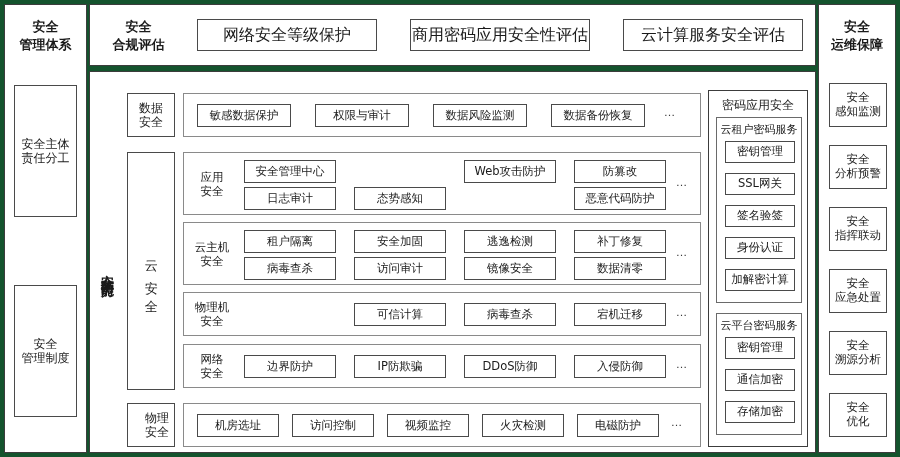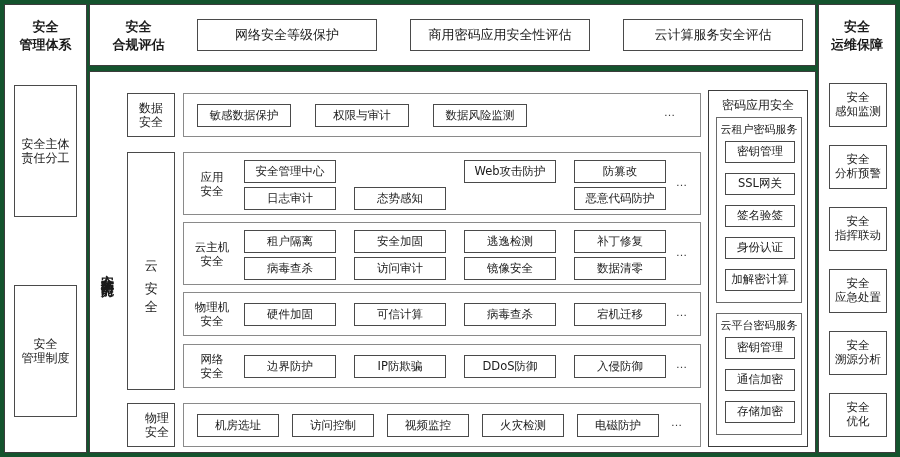--- a/index.html
+++ b/index.html
@@ -74,21 +74,21 @@
   
   #compliance{
     position:absolute;left:0;top:0;width:727px;height:62px;
     border:1px solid #3c3c3c;background:#fff;box-sizing:border-box;
   }
   #comp-title{
     position:absolute;left:6px;top:8px;width:85px;height:45px;
     display:flex;align-items:center;justify-content:center;
     font-weight:bold;font-size:13px;white-space:pre-line;text-align:center;
   }
-  .comp-item{position:absolute;top:14px;height:32px;font-size:13px;}
+  .comp-item{position:absolute;top:14px;height:32px;font-size:16px;}
 
   
   #protect{
     position:absolute;left:0;top:67px;width:727px;height:382px;
     border:1px solid #3c3c3c;background:#fff;box-sizing:border-box;
   }
   #protect-title{
     position:absolute;left:6px;top:90px;width:22px;height:215px;
     display:flex;align-items:center;justify-content:center;
     font-weight:bold;font-size:13px;
@@ -167,20 +167,21 @@
     <div id="protect">
 
       <div id="protect-title" class="vert">安全防护能力</div>
 
       <div id="grp-data-label" class="bx lbl2">数据
 安全</div>
       <div id="grp-data" class="bx" style="border:1px solid #8a8a8a;">
         <div class="bx chip" style="left:13px;top:10px;width:94px;">敏感数据保护</div>
         <div class="bx chip" style="left:131px;top:10px;width:94px;">权限与审计</div>
         <div class="bx chip" style="left:249px;top:10px;width:94px;">数据风险监测</div>
+        <div class="bx chip" style="left:367px;top:10px;width:94px;">数据备份恢复</div>
         <div class="ell" style="left:480px;top:13px;">…</div>
       </div>
 
       <div id="grp-cloud-label" class="bx vert">云
 安
 全</div>
       <div id="grp-cloud">
 
         <div class="sub-row" style="top:0px;height:63px;padding-left:11px;">
           <div class="sub-label" style="top:14px;height:36px;">应用
@@ -204,21 +205,20 @@
           <div class="bx chip" style="left:60px;top:34px;width:92px;">病毒查杀</div>
           <div class="bx chip" style="left:170px;top:34px;width:92px;">访问审计</div>
           <div class="bx chip" style="left:280px;top:34px;width:92px;">镜像安全</div>
           <div class="bx chip" style="left:390px;top:34px;width:92px;">数据清零</div>
           <div class="ell" style="left:492px;top:23px;">…</div>
         </div>
 
         <div class="sub-row" style="top:140px;height:44px;">
           <div class="sub-label" style="top:5px;height:34px;">物理机
 安全</div>
-          <div class="bx chip" style="left:60px;top:10px;width:92px;">硬件加固</div>
           <div class="bx chip" style="left:170px;top:10px;width:92px;">可信计算</div>
           <div class="bx chip" style="left:280px;top:10px;width:92px;">病毒查杀</div>
           <div class="bx chip" style="left:390px;top:10px;width:92px;">宕机迁移</div>
           <div class="ell" style="left:492px;top:13px;">…</div>
         </div>
 
         <div class="sub-row" style="top:192px;height:44px;">
           <div class="sub-label" style="top:5px;height:34px;">网络
 安全</div>
           <div class="bx chip" style="left:60px;top:10px;width:92px;">边界防护</div>

